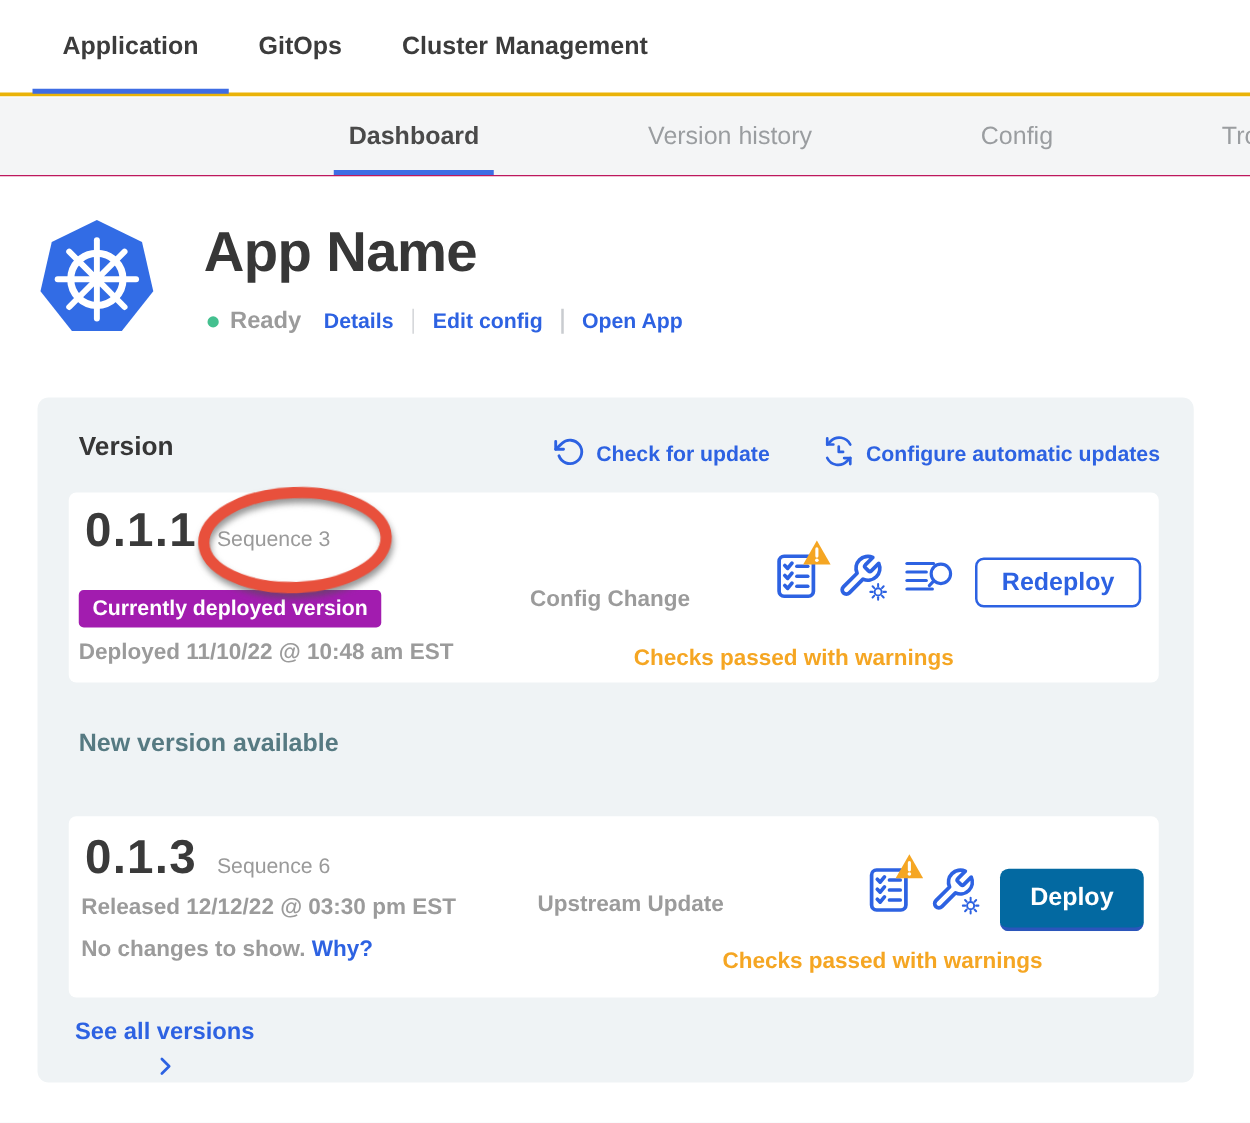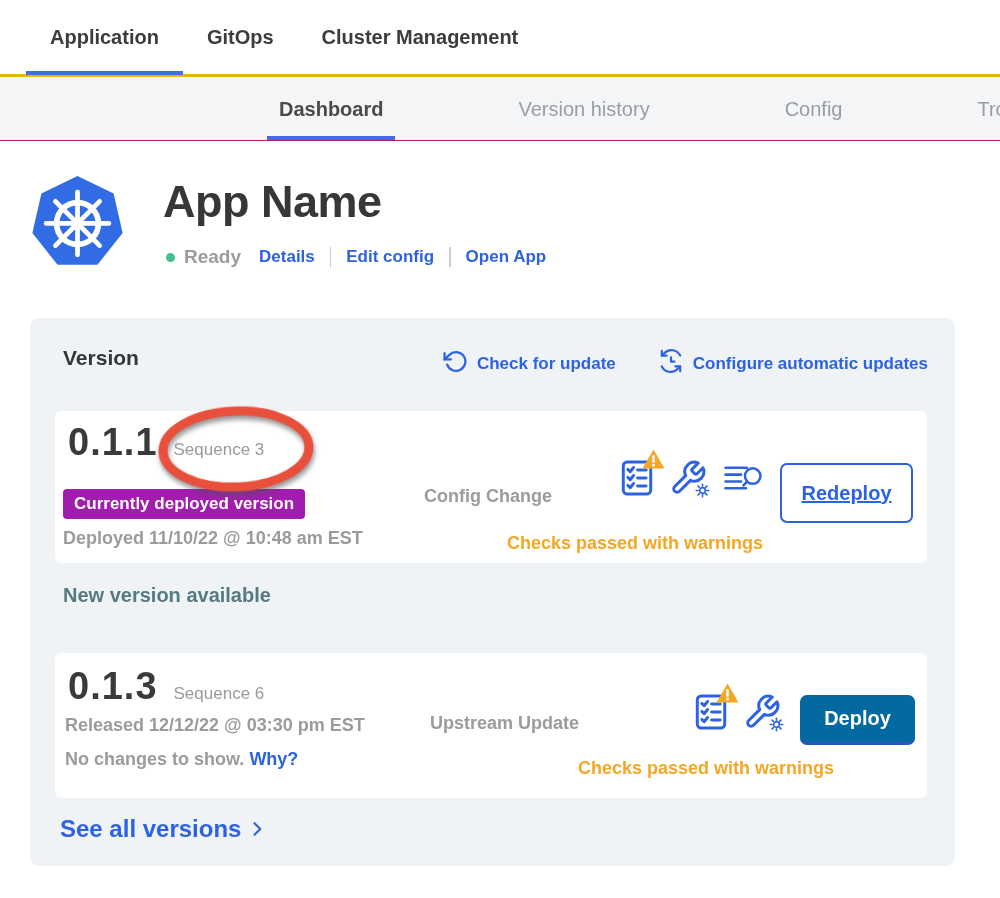--- a/index.html
+++ b/index.html
@@ -35,50 +35,50 @@
 
   
   .version-card { position:absolute; left:30px; top:318px; width:925px; height:548px;
     background:#eff3f5; border-radius:9px; }
   .vc-title { position:absolute; left:33px; top:28px; font-size:21px; font-weight:800; color:#363636; }
   .vc-actions { position:absolute; right:27px; top:30px; display:flex; gap:42px; align-items:center; }
   .vc-action { display:flex; align-items:flex-end; gap:9px; font-size:17px; font-weight:700;
     color:#2d62e2; cursor:pointer; white-space:nowrap; }
 
   .vrow { position:absolute; left:25px; width:872px; background:#fff; border-radius:6px; }
-  .vrow.current { top:93px; height:152px;padding-left:20px; }
+  .vrow.current { top:76px; height:152px;padding-left:20px; }
   .vrow.available { top:335px; height:145px; }
 
   .ver-line { position:absolute; left:13px; top:10px; display:flex; align-items:baseline; }
   .ver-num { font-size:38px; font-weight:800; color:#3a3a3a; letter-spacing:1px; }
   .ver-seq { font-size:17px; font-weight:400; color:#9a9a9a; margin-left:16px; }
   .deployed-badge { position:absolute; left:8px; top:78px; background:#a21caf; color:#fff;
     font-size:17px; font-weight:700; padding:5px 11px; border-radius:4px; white-space:nowrap; }
   .meta-text { position:absolute; font-size:18px; font-weight:700; color:#9b9b9b; white-space:nowrap; }
   .src-label { position:absolute; font-size:18px; font-weight:700; color:#9b9b9b; white-space:nowrap; }
   .warn-text { position:absolute; font-size:18px; font-weight:700; color:#f5a623; white-space:nowrap; }
   .why-link { color:#2d62e2; font-weight:700; cursor:pointer; }
 
   .icon-group { position:absolute; display:flex; align-items:center; gap:16px; }
   .check-wrap { position:relative; width:32px; height:38px; }
   .check-wrap .warn-tri { position:absolute; top:-11px; right:-13px; }
   .wrench-wrap { position:relative; width:38px; height:38px; }
   .wrench-wrap .gear { position:absolute; right:-4px; bottom:-2px; }
 
   .btn { display:flex; align-items:center; justify-content:center; font-size:20px; font-weight:700;
     border-radius:7px; cursor:pointer; position:absolute; }
-  .btn.redeploy { right:14px; top:52px; width:133px; height:60px; background:#fff;
-    border:2px solid #2d62e2; color:#2d62e2;text-decoration:underline; }
+  .btn.redeploy { right:14px; top:52px; width:133px; height:40px; background:#fff;
+    border:2px solid #2d62e2; color:#2d62e2; }
   .btn.deploy { right:12px; top:42px; width:115px; height:50px; background:#0369a1;
     border:none; border-bottom:3px solid #2b55bb; color:#fff; }
 
   .new-ver-heading { position:absolute; left:33px; top:266px; font-size:20px; font-weight:700; color:#567a82; }
 
   .see-all { position:absolute; left:30px; top:497px; display:flex; align-items:center; gap:6px;
-    font-size:24px; font-weight:700; color:#2d62e2; cursor:pointer; }
+    font-size:19px; font-weight:700; color:#2d62e2; cursor:pointer;flex-direction:column; }
 
   .annotation { position:absolute; left:86px; top:-18px; pointer-events:none;
     filter:drop-shadow(1px 4px 2.5px rgba(80,80,80,0.6)); transform:rotate(-2deg); }
 
   svg { display:block; }
 </style>
 </head>
 <body>
 
 <nav class="topnav">

